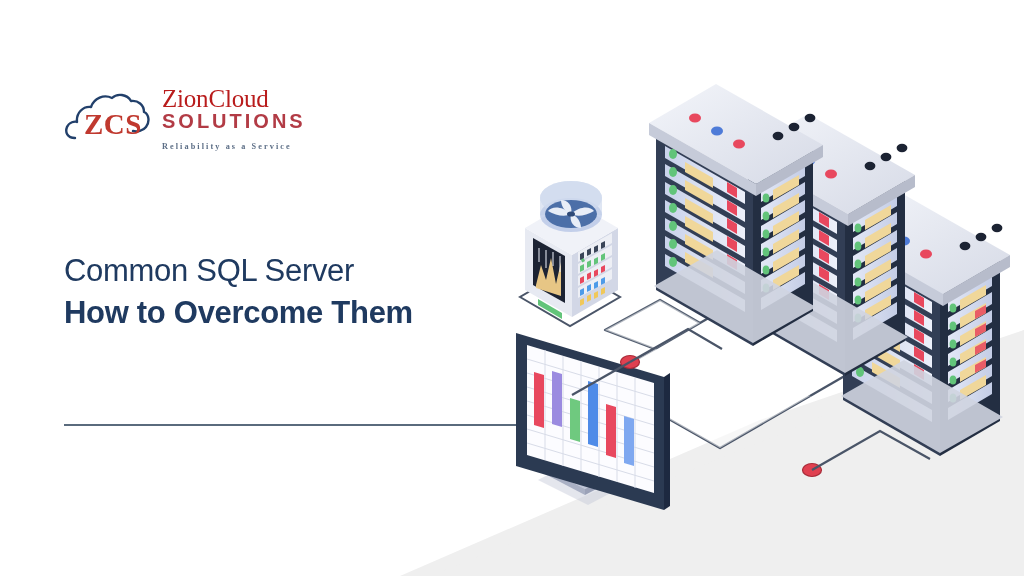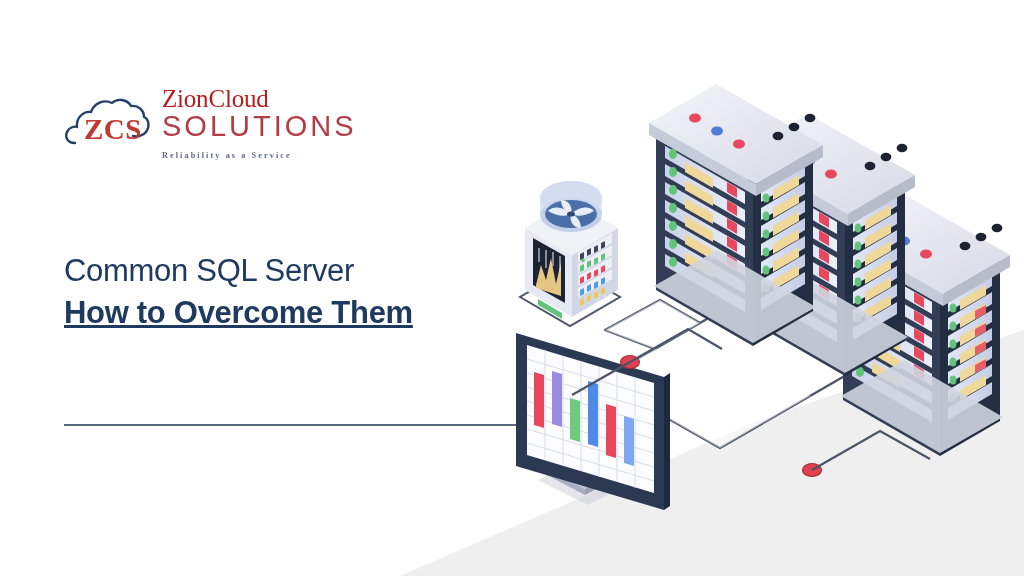--- a/index.html
+++ b/index.html
@@ -26,36 +26,36 @@
     font-size:29px; font-weight:700; letter-spacing:.5px;
     color:#C0392F;
   }
   .logo-words { position:relative; top:-2px; }
   .logo-l1 {
     font-family:"Liberation Serif", serif;
     font-size:25px; color:#b91c1c; line-height:1.02; letter-spacing:-.2px;
   }
   .logo-l2 {
     font-family:"Liberation Sans", sans-serif;
-    font-size:29px; font-weight:400; color:#B23B45;
+    font-size:20px; font-weight:700; color:#B23B45;
     letter-spacing:3.0px; line-height:1.05; margin-top:-1px;text-align:center;
   }
   .logo-l3 {
     font-family:"Liberation Serif", serif;
     font-size:8.2px; font-weight:700; color:#5C6E86;
     letter-spacing:2.1px; margin-top:10px;
   }
 
   
   .headline { position:absolute; left:64px; top:250px; }
   .hl { font-size:31px; line-height:42px; color:#1F3A60; white-space:nowrap; letter-spacing:-.3px; }
   .hl-1 { font-weight:400; }
   .hl-2 { font-weight:700; color:#CC3340; }
   .hl-2 .amp { color:#1F3A60; font-weight:400; }
-  .hl-3 { font-weight:700; color:#1F3A60;text-decoration:underline; }
+  .hl-3 { font-weight:700; color:#1F3A60; }
 
   .rule {
     position:absolute; left:64px; top:424px; width:452px; height:2px;
     background:#5A6B7D;
   }
 
   
   .illus { position:absolute; left:0; top:0; width:1024px; height:576px; }
   .illus svg { display:block; }
 </style>

